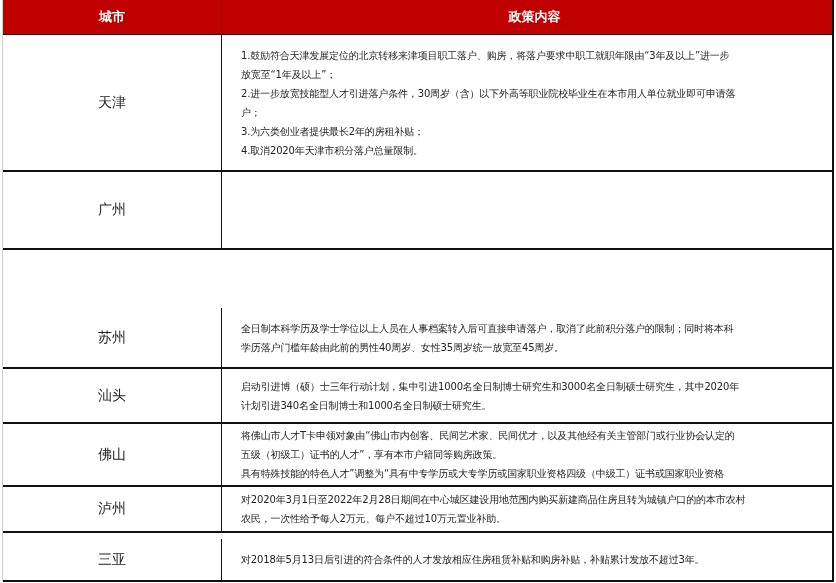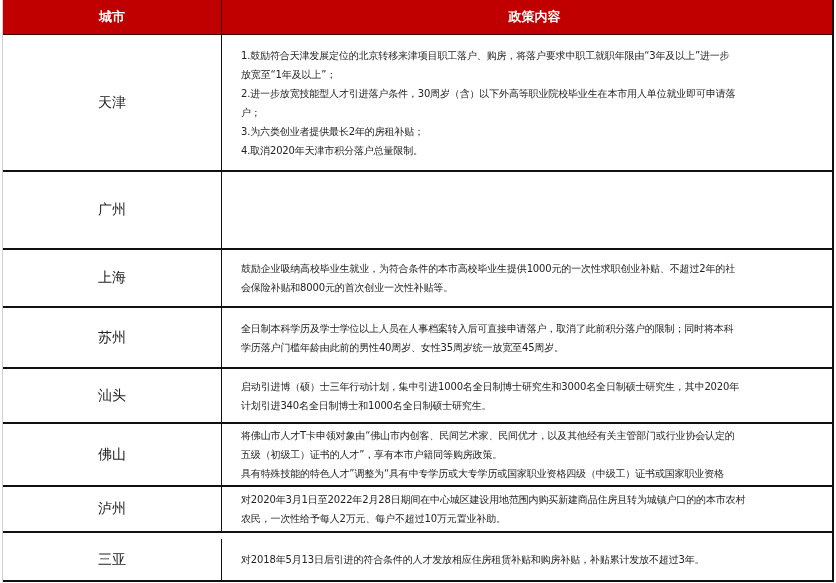--- a/index.html
+++ b/index.html
@@ -43,29 +43,20 @@
       <div class="policy-line">4.取消2020年天津市积分落户总量限制。</div>
     </div>
   </div>
 
   <div class="row" style="top:172px;height:78px;">
     <div class="cell-city">
         <span class="city-text">广州</span>
       </div>
   </div>
 
-  <div class="row" style="top:250px;height:58px;">
-    <div class="cell-city">
-        <span class="city-text">上海</span>
-      </div>
-    <div class="cell-policy">
-      <div class="policy-line">鼓励企业吸纳高校毕业生就业，为符合条件的本市高校毕业生提供1000元的一次性求职创业补贴、不超过2年的社</div>
-      <div class="policy-line">会保险补贴和8000元的首次创业一次性补贴等。</div>
-    </div>
-  </div>
 
   <div class="row" style="top:308px;height:61px;">
     <div class="cell-city">
         <span class="city-text">苏州</span>
       </div>
     <div class="cell-policy">
       <div class="policy-line">全日制本科学历及学士学位以上人员在人事档案转入后可直接申请落户，取消了此前积分落户的限制；同时将本科</div>
       <div class="policy-line">学历落户门槛年龄由此前的男性40周岁、女性35周岁统一放宽至45周岁。</div>
     </div>
   </div>

